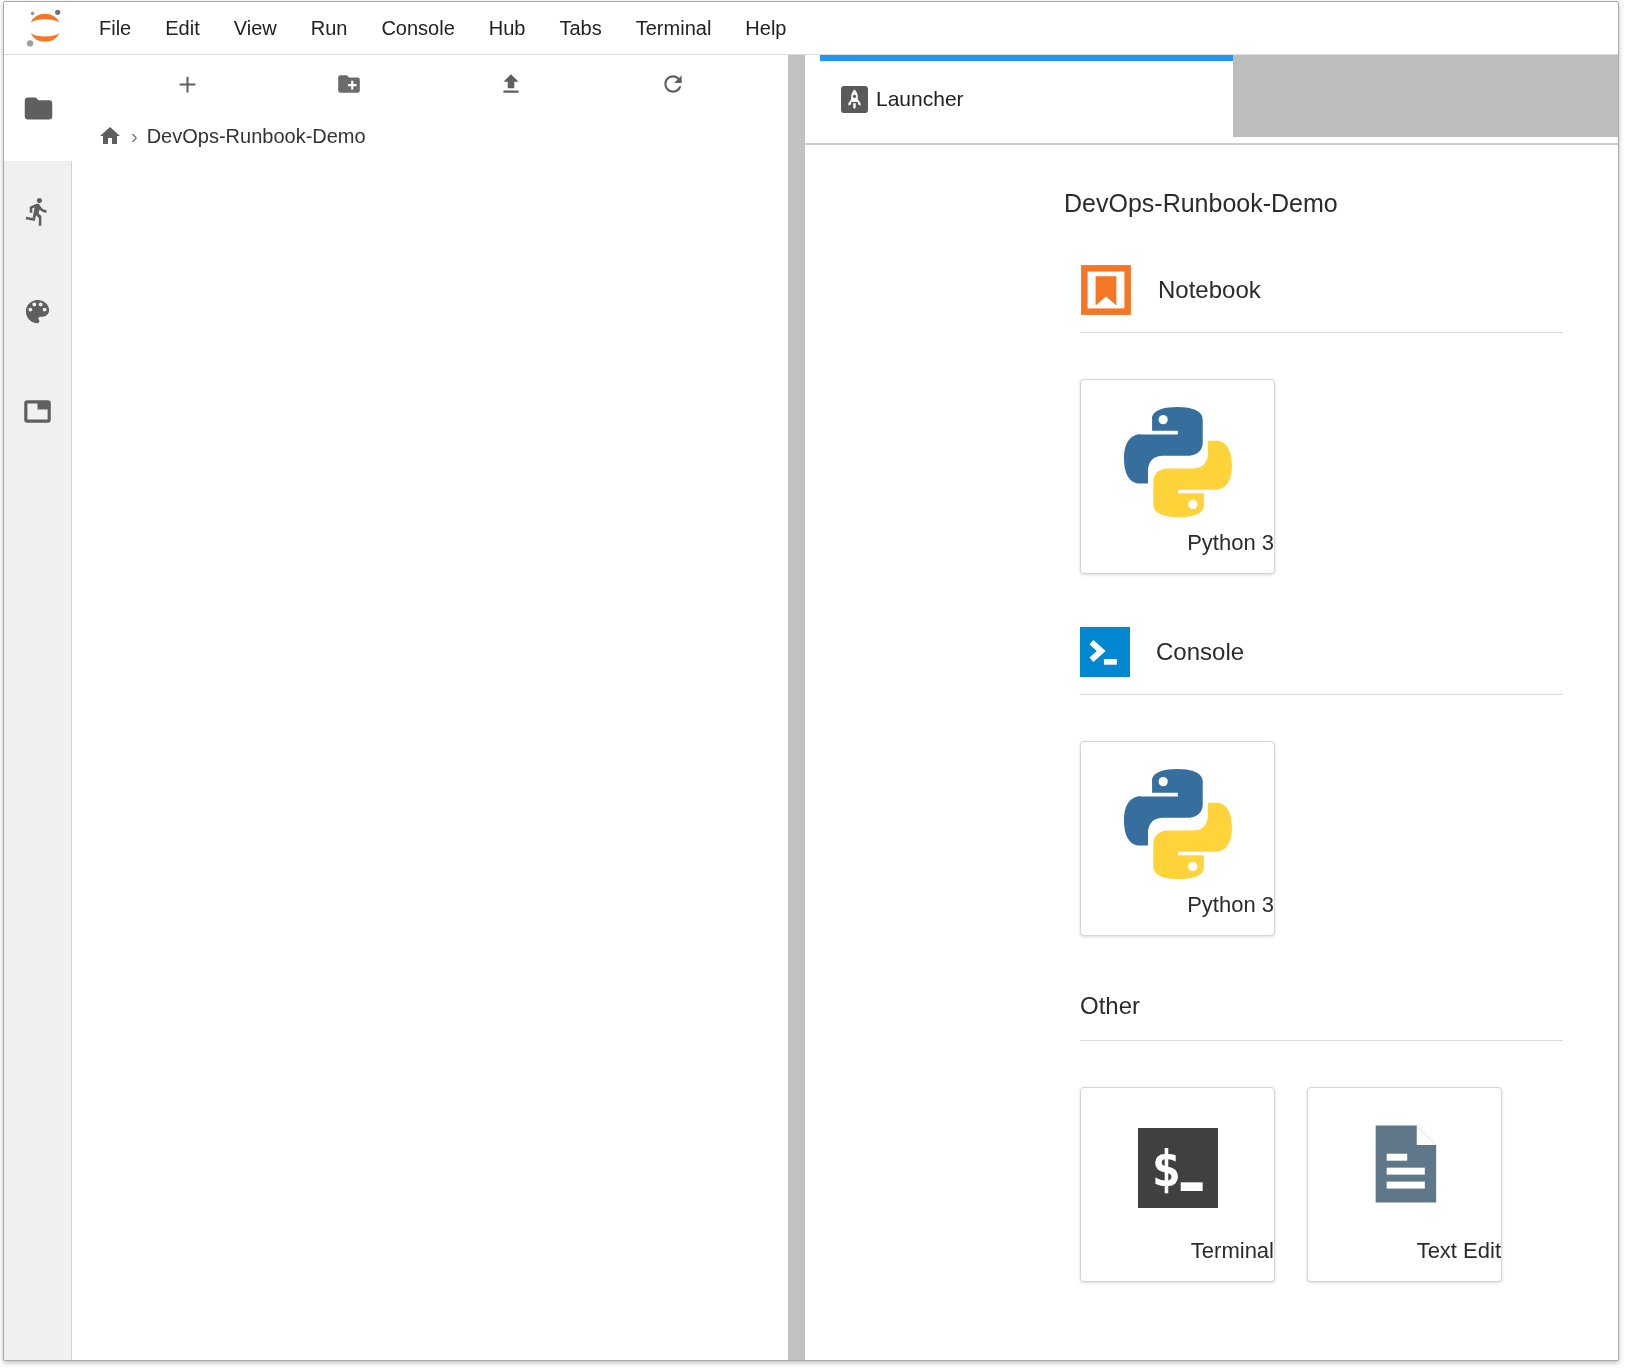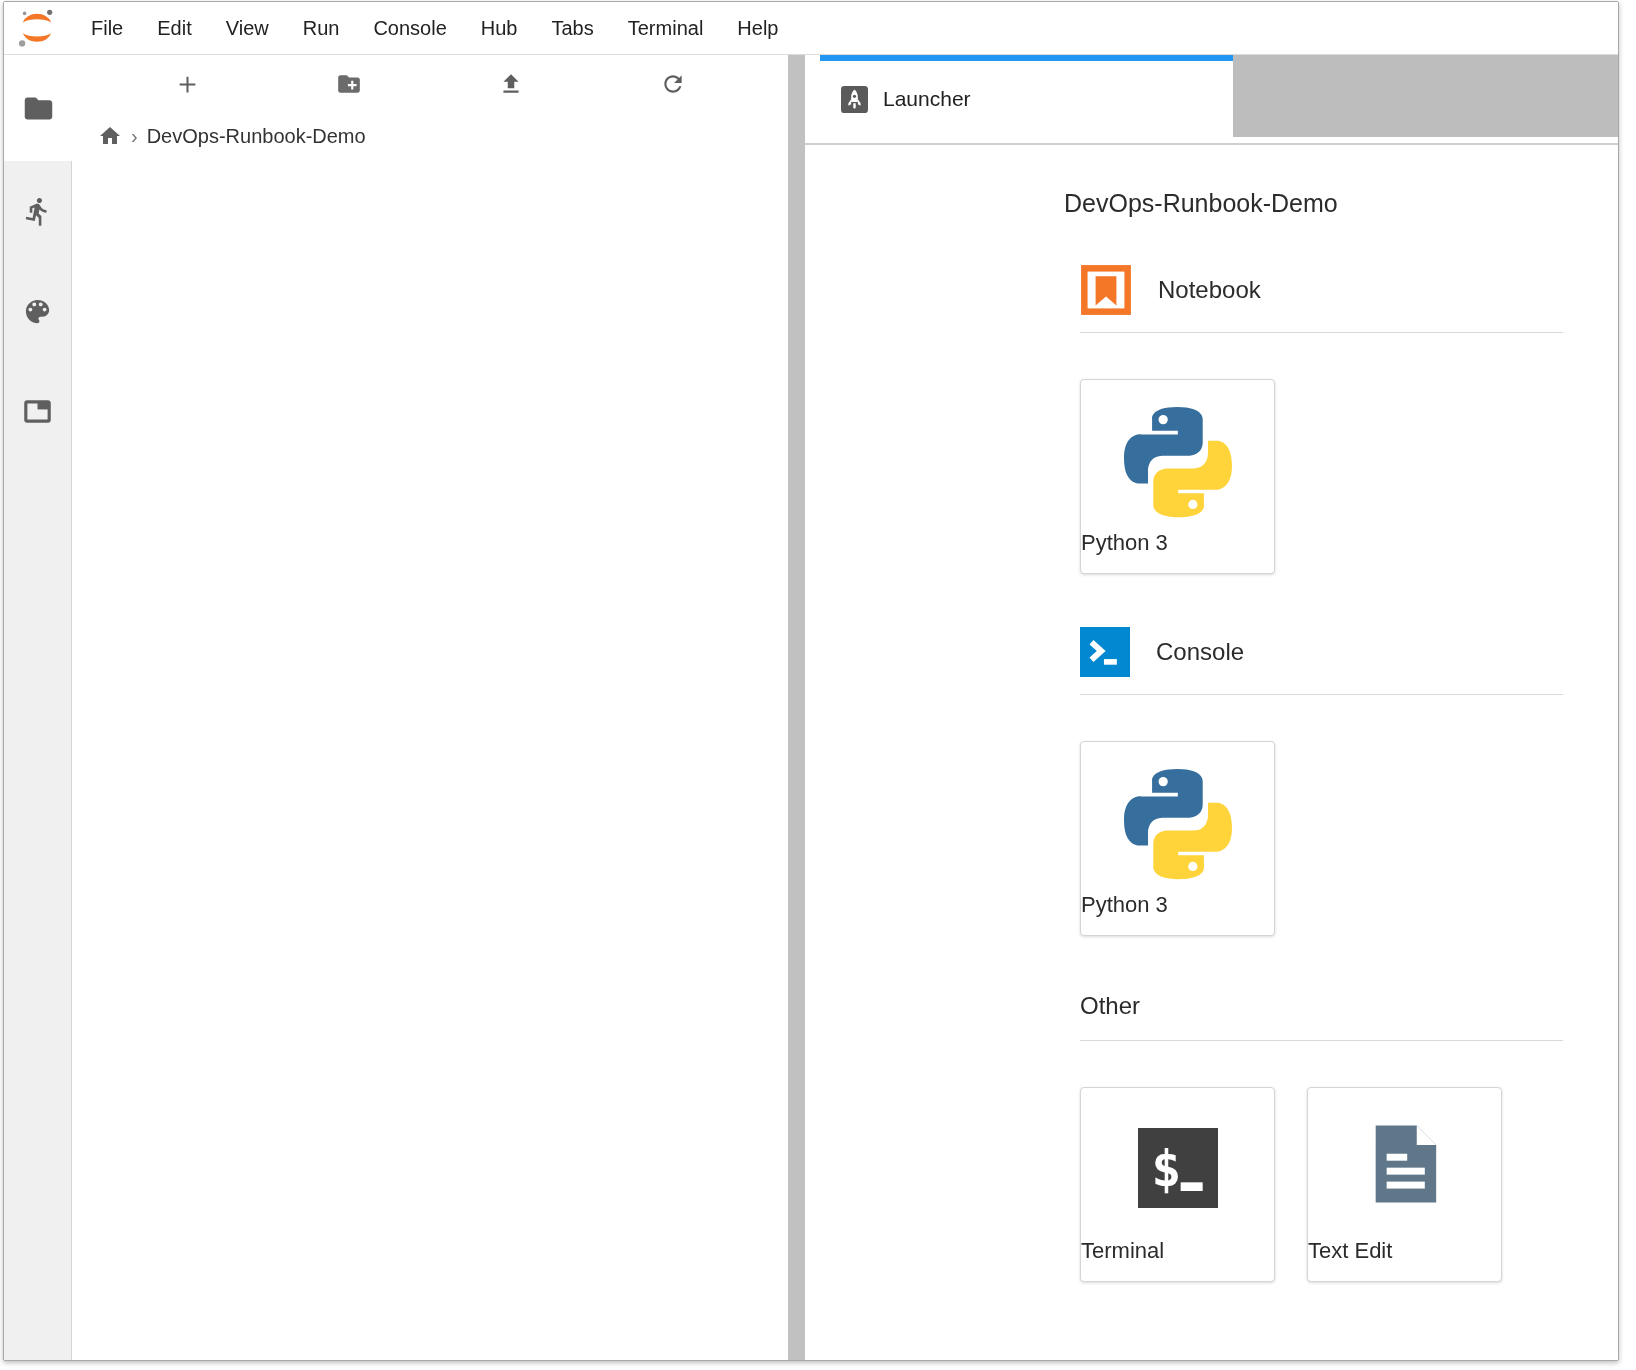--- a/index.html
+++ b/index.html
@@ -8,21 +8,21 @@
     width:1636px; height:1370px; background:#ffffff; position:relative;
     font-family:"Liberation Sans", sans-serif; color:#333;
   }
   .window {
     position:absolute; left:3px; top:1px; width:1616px; height:1360px;
     border:1px solid #a8a8a8; border-radius:2px; overflow:hidden; background:#fff;
     box-shadow:0 2px 5px rgba(0,0,0,.25);
   }
   
   .menubar { height:53px; display:flex; align-items:center; background:#fff;
-    border-bottom:1px solid #dcdcdc; padding-left:12px; }
+    border-bottom:1px solid #dcdcdc; padding-left:20px; }
   .logo { width:42px; height:42px; margin-right:16px; flex:none; }
   .menu-item { padding:0 17px; font-size:20px; color:#222; cursor:default; line-height:52px; }
   
   .app-body { display:flex; height:1306px; }
   
   .sidebar { width:68px; background:#f0f0f0; border-right:1px solid #d4d4d4;
     display:flex; flex-direction:column; flex:none; }
   .sidebar-item { height:100px; display:flex; align-items:center; justify-content:center; }
   .sidebar-item.active { height:106px; background:#fff; margin-right:-1px; }
   
@@ -43,33 +43,33 @@
   .row-nb-icon { margin-left:11px; flex:none; display:flex; }
   .fb-row-name { margin-left:14px; flex:1; white-space:nowrap; overflow:hidden; }
   .fb-row-modified { width:272px; text-align:center; flex:none; }
   
   .splitter { width:17px; background:#c1c1c1; flex:none; cursor:col-resize; }
   
   .dock { flex:1; display:flex; flex-direction:column; background:#fff; overflow:hidden; }
   .tabbar { display:flex; height:82px; flex:none; }
   .tab-gap-left { width:15px; background:#fff; flex:none; }
   .tab { width:413px; flex:none; border-top:6px solid #2196f3; background:#fff;
-    display:flex; align-items:center; padding-left:21px; gap:15px; font-size:21px; color:#212121; }
+    display:flex; align-items:center; padding-left:21px; gap:8px; font-size:21px; color:#212121; }
   .tab-fill { flex:1; background:#bdbdbd; }
   .dock-sep { height:8px; border-bottom:2px solid #cfcfcf; flex:none; }
   .launcher { flex:1; padding:44px 55px 0 275px; overflow:hidden; }
   .launcher-title { font-size:25px; color:#2b2b2b; margin:0 0 46px -16px; font-weight:400; }
   .section-header { display:flex; align-items:center; gap:26px; height:52px; }
   .section-header.no-icon { height:36px; }
   .section-label { font-size:24px; color:#2b2b2b; }
   .section-rule { border:none; border-top:1px solid #dadada; margin:16px 0 46px 0; }
   .cards { display:flex; gap:32px; margin-bottom:52px; }
   .card { width:195px; height:195px; background:#fff; border:1px solid #d5d5d5; border-radius:4px;
     box-shadow:0 1px 3px rgba(0,0,0,.15); position:relative;
-    display:flex; align-items:flex-end; justify-content:flex-start; padding-bottom:17px; cursor:pointer; }
+    display:flex; align-items:flex-end; justify-content:flex-end; padding-bottom:17px; cursor:pointer; }
   .card-label { font-size:22px; color:#2b2b2b; }
   .card-icon { position:absolute; left:50%; transform:translateX(-50%); }
   .card-icon.python { top:26px; }
   .card-icon.terminal { top:40px; }
   .card-icon.textfile { top:32px; }
   svg { display:block; }
 </style>
 </head>
 <body>
 

